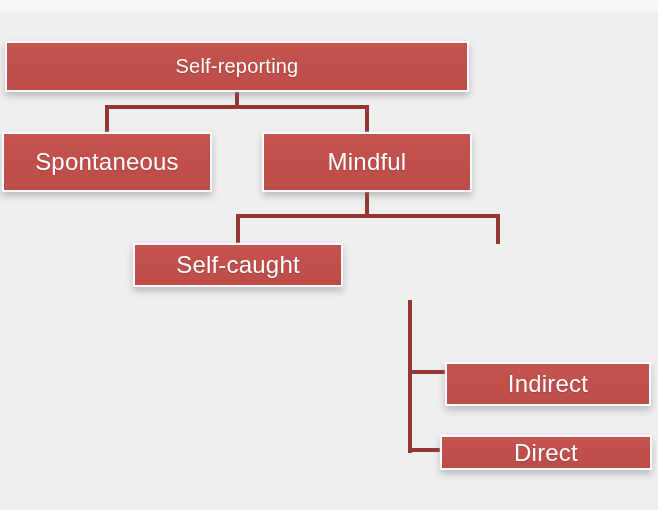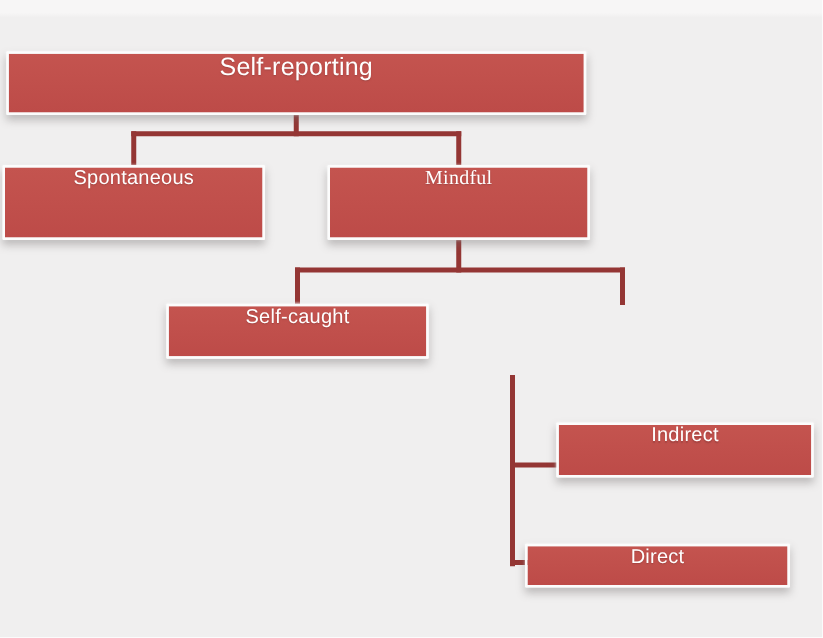--- a/index.html
+++ b/index.html
@@ -12,41 +12,42 @@
     font-family: "Liberation Sans", sans-serif;
   }
   .node {
     position: absolute;
     box-sizing: border-box;
     background: linear-gradient(#c4544f, #bd4b48);
     border: 2px solid #fcfcfc;
     border-radius: 1px;
     box-shadow: 0 4px 7px rgba(110,105,105,0.40), 0 0 2px rgba(255,255,255,0.9);
     display: flex;
+    align-items: center;
     justify-content: center;
     color: #ffffff;
     text-align: center;
   }
   .node .lbl {
-    font-size: 16px;
+    font-size: 24px;
     letter-spacing: 0.2px;
     text-shadow: 0 1px 1px rgba(140,60,58,0.6);
     white-space: nowrap;
   }
   .conn { position: absolute; background: #943634; }
 
   
   .n-self-reporting { left: 5px;   top: 41px;  width: 464px; height: 51px; }
   .n-self-reporting .lbl { font-size: 20px; }
   .n-spontaneous    { left: 2px;   top: 132px; width: 210px; height: 60px; }
-  .n-mindful        { left: 262px; top: 132px; width: 210px; height: 60px; font-family: Liberation Serif, serif; }
+  .n-mindful        { left: 262px; top: 132px; width: 210px; height: 60px; }
   .n-self-caught    { left: 133px; top: 243px; width: 210px; height: 44px; }
   .n-probe-caught   { left: 393px; top: 243px; width: 210px; height: 58px; }
-  .n-indirect       { left: 445px; top: 338px; width: 206px; height: 44px; }
-  .n-direct         { left: 420px; top: 435px; width: 212px; height: 35px; }
+  .n-indirect       { left: 445px; top: 362px; width: 206px; height: 44px; }
+  .n-direct         { left: 440px; top: 435px; width: 212px; height: 35px; }
 
   
   .c-root-stub      { left: 235px; top: 92px;  width: 4px;   height: 17px; }
   .c-h1             { left: 105px; top: 105px; width: 264px; height: 4px;  }
   .c-drop-spont     { left: 105px; top: 105px; width: 4px;   height: 28px; }
   .c-drop-mindful   { left: 365px; top: 105px; width: 4px;   height: 28px; }
   .c-mindful-stub   { left: 365px; top: 192px; width: 4px;   height: 26px; }
   .c-h2             { left: 236px; top: 214px; width: 264px; height: 4px;  }
   .c-drop-selfc     { left: 236px; top: 214px; width: 4px;   height: 30px; }
   .c-drop-probec    { left: 496px; top: 214px; width: 4px;   height: 30px; }

